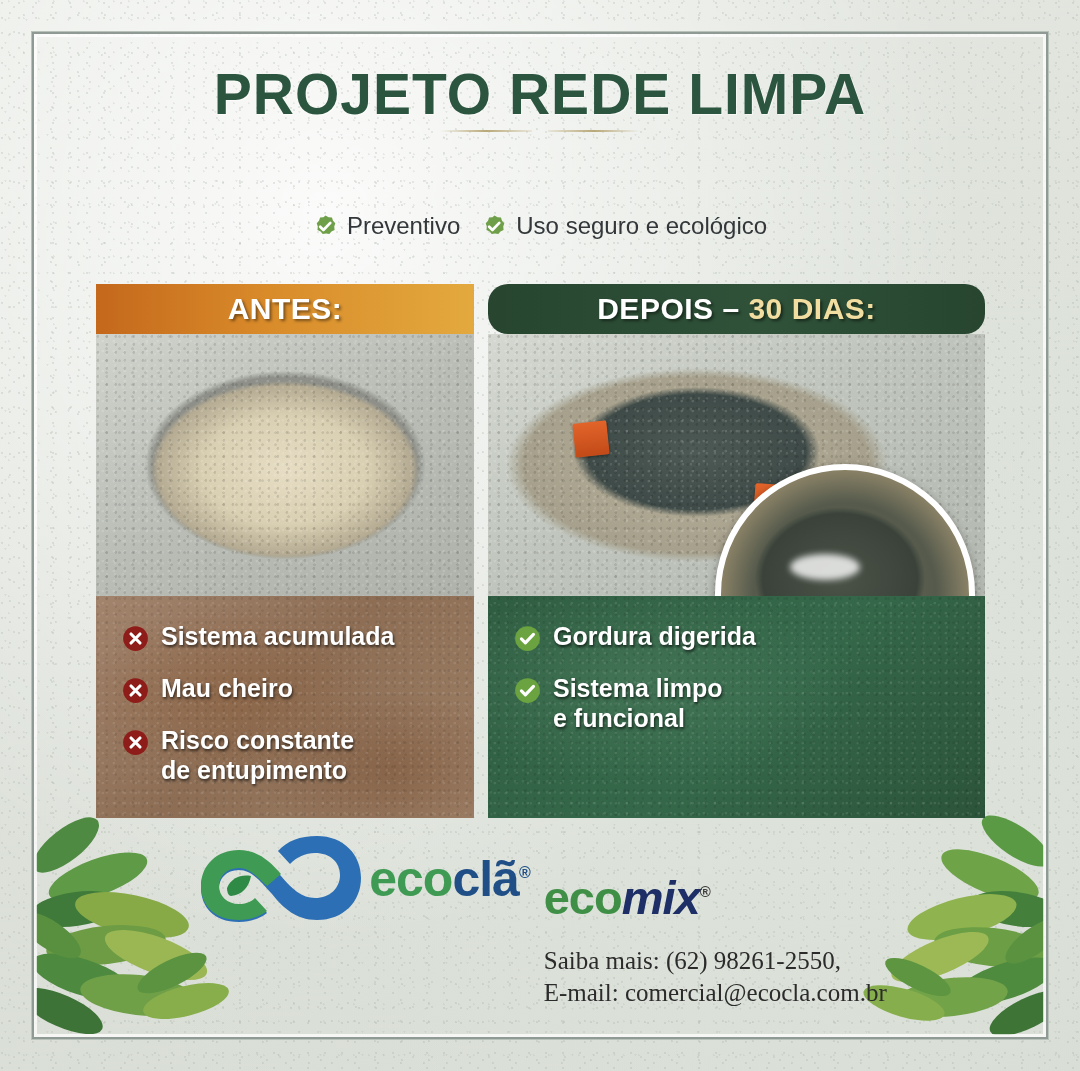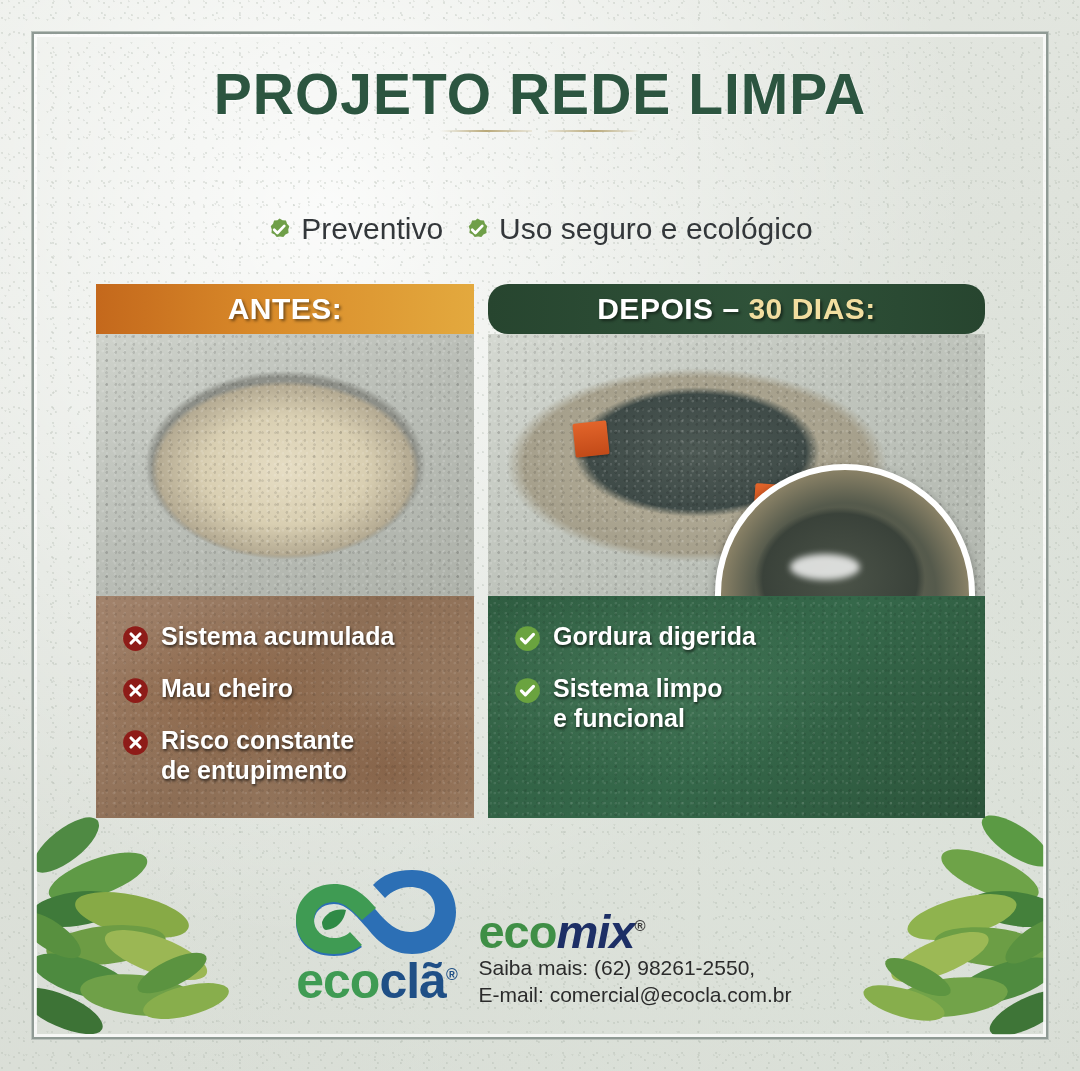--- a/index.html
+++ b/index.html
@@ -54,21 +54,21 @@
   .rule{width:92px;height:2px;background:linear-gradient(90deg,rgba(196,176,128,0),#b9a878,rgba(196,176,128,.2));}
   .rule.r{background:linear-gradient(270deg,rgba(196,176,128,0),#b9a878,rgba(196,176,128,.2));}
   .subtitle{font-size:40px;font-weight:bold;color:#2c5540;line-height:1.05;}
 
   
   .benefits{
     position:absolute;left:0;right:0;top:212px;z-index:4;
     display:flex;align-items:center;justify-content:center;gap:22px;
   }
   .benefit{display:flex;align-items:center;gap:9px;}
-  .benefit-label{font-size:30px;color:#33373a;white-space:nowrap;}
+  .benefit-label{font-size:24px;color:#33373a;white-space:nowrap;}
   .chk-badge{width:25px;height:25px;flex:0 0 25px;}
 
   
   .compare{position:absolute;left:96px;top:284px;width:1054px;height:534px;z-index:3;display:flex;gap:14px;}
   .panel{position:relative;overflow:hidden;}
   .panel.before{width:378px;}
   .panel.after{width:497px;}
 
   .bar{height:50px;display:flex;align-items:center;justify-content:center;}
   .bar.orange{background:linear-gradient(90deg,#c4681c 0%,#d98b2a 45%,#e3a93e 100%);}
@@ -124,32 +124,32 @@
       linear-gradient(135deg,#2f5d41 0%,#35684a 50%,#2b5239 100%);}
   .list .grit{opacity:.35;}
   .row{display:flex;align-items:flex-start;gap:12px;margin-bottom:22px;position:relative;z-index:2;}
   .row .badge{width:27px;height:27px;flex:0 0 27px;margin-top:3px;}
   .row-label{font-size:25px;font-weight:bold;color:#fff;line-height:1.18;
     text-shadow:1px 2px 3px rgba(0,0,0,.65);}
 
   
   .footer{position:absolute;left:0;right:0;bottom:62px;z-index:4;
     display:flex;align-items:flex-start;justify-content:center;gap:14px;}
-  .brand-col{display:flex;flex-direction:column;align-items:center;justify-content:flex-end;}
+  .brand-col{display:flex;align-items:center;justify-content:flex-end;}
   .mark{width:176px;height:92px;}
   .ecocla{font-size:50px;font-weight:bold;line-height:1;margin-top:-6px;letter-spacing:-1px;}
   .ecocla .g{color:#3f9b53;}
   .ecocla .b{color:#1f4f86;}
   .reg{font-size:16px;vertical-align:super;color:#1f4f86;}
   .right-col{display:flex;flex-direction:column;padding-top:38px;}
   .ecomix{font-size:47px;font-weight:bold;letter-spacing:-1px;line-height:1;}
   .ecomix .g{color:#3f8f46;}
   .ecomix .b{color:#1d2f66;font-style:italic;}
   .ecomix .reg2{font-size:15px;vertical-align:super;color:#3b3b3b;}
-  .contact{font-size:21px;color:#2b2b2b;line-height:1.28;margin-top:0;}
+  .contact{font-size:25px;color:#2b2b2b;line-height:1.28;margin-top:24px;font-family:Liberation Serif, serif;}
 </style>
 </head>
 <body>
 
 <div class="poster">
 
   <div class="frame"></div>
 
   <div class="foliage left">
     <svg viewBox="0 0 250 230" xmlns="http://www.w3.org/2000/svg">

